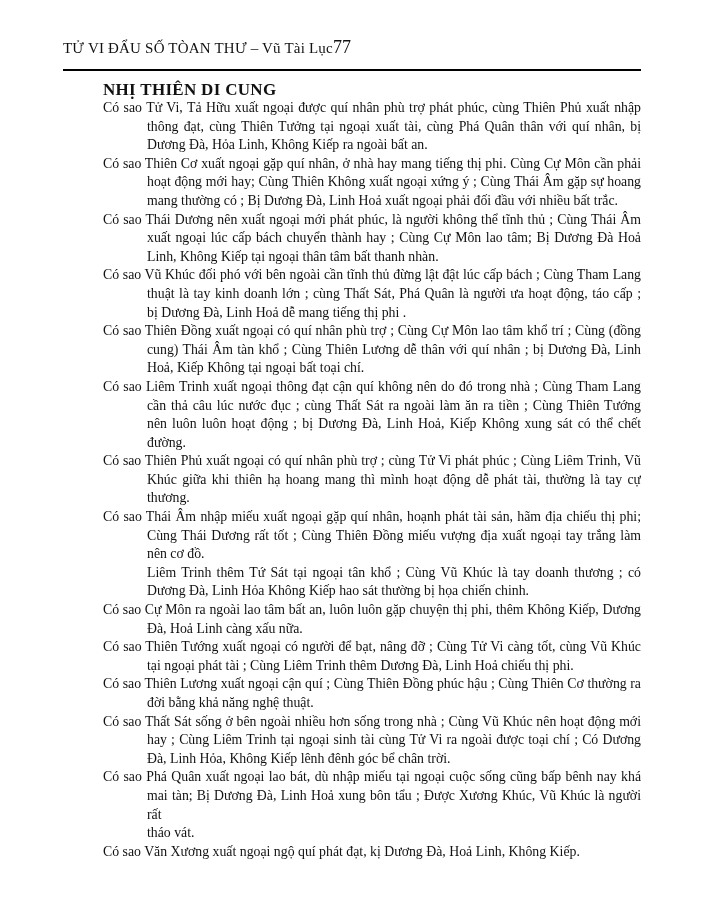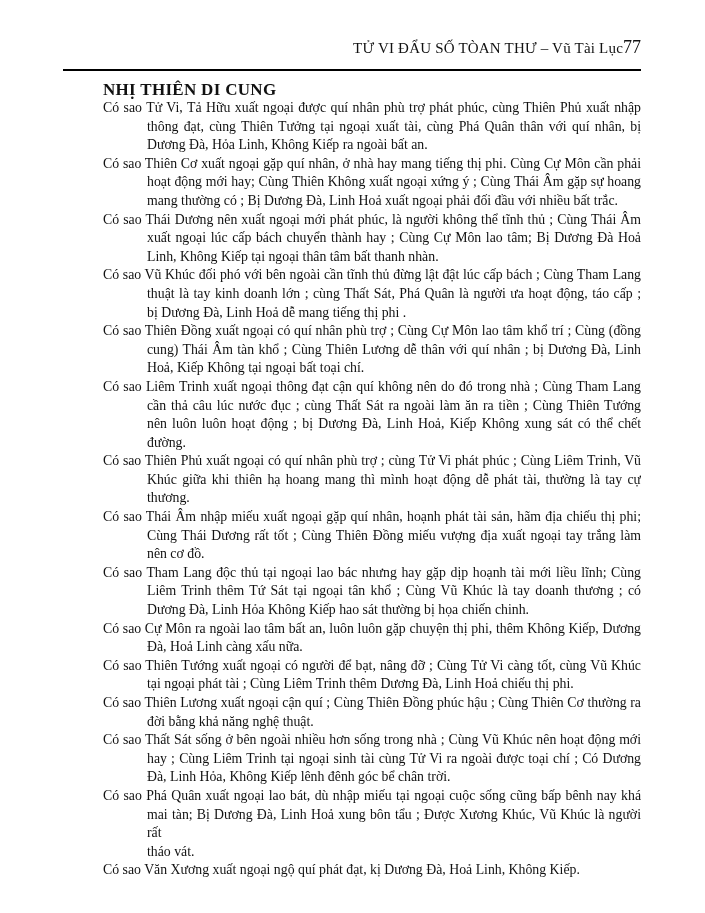--- a/index.html
+++ b/index.html
@@ -14,26 +14,25 @@
     margin: 0 auto;
     background: #ffffff;
     color: #111111;
     font-family: "Liberation Serif", "DejaVu Serif", serif;
     box-sizing: border-box;
     padding: 38px 64px 0 63px;
     overflow: hidden;
   }
   .page-header {
     display: flex;
-    justify-content: flex-end;
+    justify-content: flex-start;
     align-items: baseline;
     font-size: 15px;
     line-height: 19px;
     white-space: nowrap;
-    margin-left: 12px;
   }
   .book-title { letter-spacing: 0.2px; }
   .page-number { font-size: 18px; }
   .header-rule {
     border: none;
     border-top: 2px solid #000000;
     margin: 11px 0 0 0;
   }
   .section-title {
     font-size: 17px;
@@ -109,21 +108,20 @@
         <div class="line just">Có sao Thiên Phủ xuất ngoại có quí nhân phù trợ ; cùng Tử Vi phát phúc ; Cùng Liêm Trinh, Vũ</div>
         <div class="line cont just">Khúc giữa khi thiên hạ hoang mang thì mình hoạt động dễ phát tài, thường là tay cự</div>
         <div class="line cont">thương.</div>
       </div>
       <div class="para">
         <div class="line just">Có sao Thái Âm nhập miếu xuất ngoại gặp quí nhân, hoạnh phát tài sản, hãm địa chiếu thị phi;</div>
         <div class="line cont just">Cùng Thái Dương rất tốt ; Cùng Thiên Đồng miếu vượng địa xuất ngoại tay trắng làm</div>
         <div class="line cont">nên cơ đồ.</div>
       </div>
       <div class="para">
-        <div class="line just">Có sao Tham Lang độc thủ tại ngoại lao bác nhưng hay gặp dịp hoạnh tài mới liều lĩnh; Cùng</div>
         <div class="line cont just">Liêm Trinh thêm Tứ Sát tại ngoại tân khổ ; Cùng Vũ Khúc là tay doanh thương ; có</div>
         <div class="line cont">Dương Đà, Linh Hỏa Không Kiếp hao sát thường bị họa chiến chinh.</div>
       </div>
       <div class="para">
         <div class="line just">Có sao Cự Môn ra ngoài lao tâm bất an, luôn luôn gặp chuyện thị phi, thêm Không Kiếp, Dương</div>
         <div class="line cont">Đà, Hoả Linh càng xấu nữa.</div>
       </div>
       <div class="para">
         <div class="line just">Có sao Thiên Tướng xuất ngoại có người để bạt, nâng đỡ ; Cùng Tử Vi càng tốt, cùng Vũ Khúc</div>
         <div class="line cont">tại ngoại phát tài ; Cùng Liêm Trinh thêm Dương Đà, Linh Hoả chiếu thị phi.</div>

